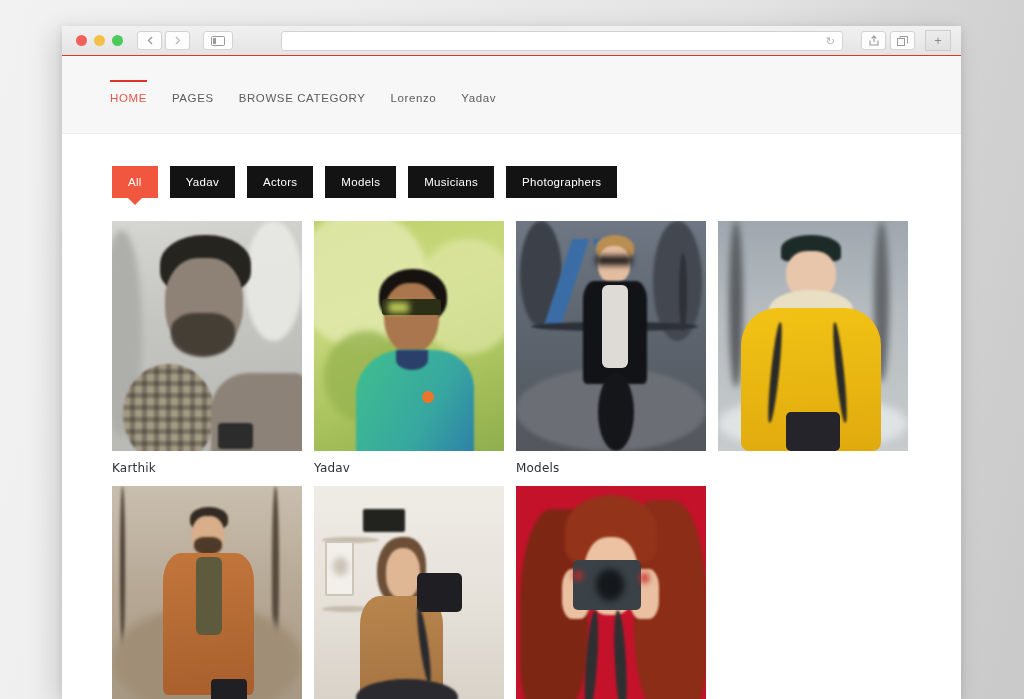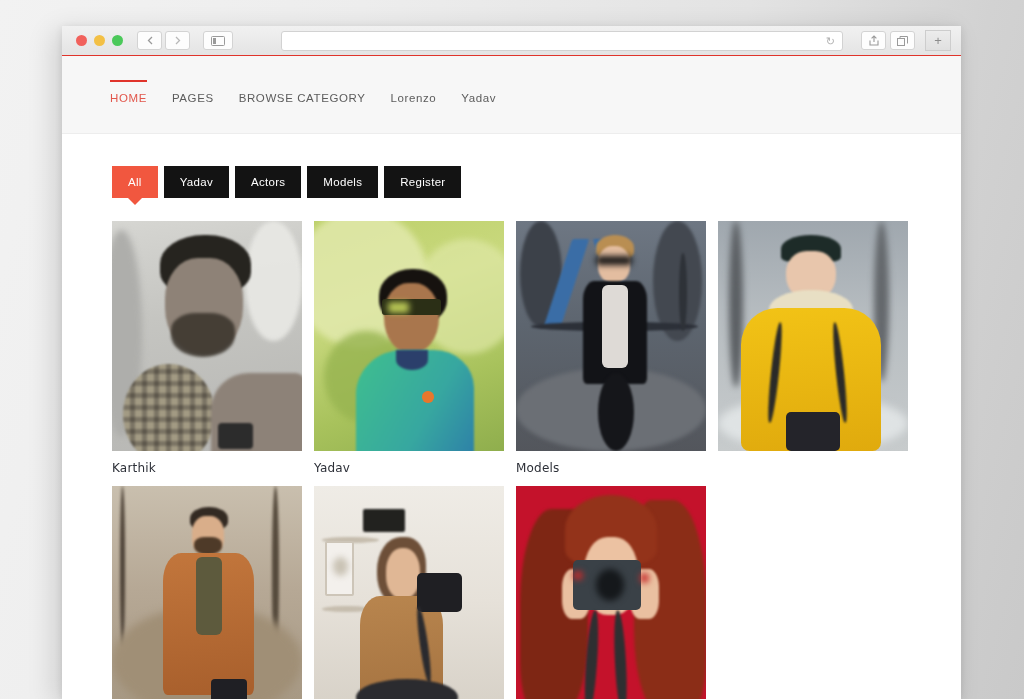--- a/index.html
+++ b/index.html
@@ -141,21 +141,21 @@
     content: "";
     position: absolute;
     left: 0; right: 0; top: -6px;
     height: 2px;
     background: #e0342b;
   }
 
   
   #filter-tabs {
     display: flex;
-    gap: 6px;
+    gap: 12px;
     padding: 32px 0 0 50px;
   }
   .filter-tab {
     height: 32px;
     background: #131313;
     color: #ffffff;
     font-size: 11.5px;
     display: flex;
     align-items: center;
     justify-content: center;
@@ -377,21 +377,22 @@
         <div class="nav-item">Lorenzo</div>
         <div class="nav-item">Yadav</div>
       </div>
     </div>
 
     <div id="filter-tabs">
       <div class="filter-tab active">All</div>
       <div class="filter-tab">Yadav</div>
       <div class="filter-tab">Actors</div>
       <div class="filter-tab">Models</div>
-      <div class="filter-tab">Register</div>
+      <div class="filter-tab">Musicians</div>
+      <div class="filter-tab">Photographers</div>
     </div>
 
     <div id="talent-grid">
 
       <div class="talent-card">
         <div class="talent-photo">
           <div class="ph p2">
             <span class="blob win"></span>
               <span class="blob seat"></span>
             <span class="blob hair"></span>

